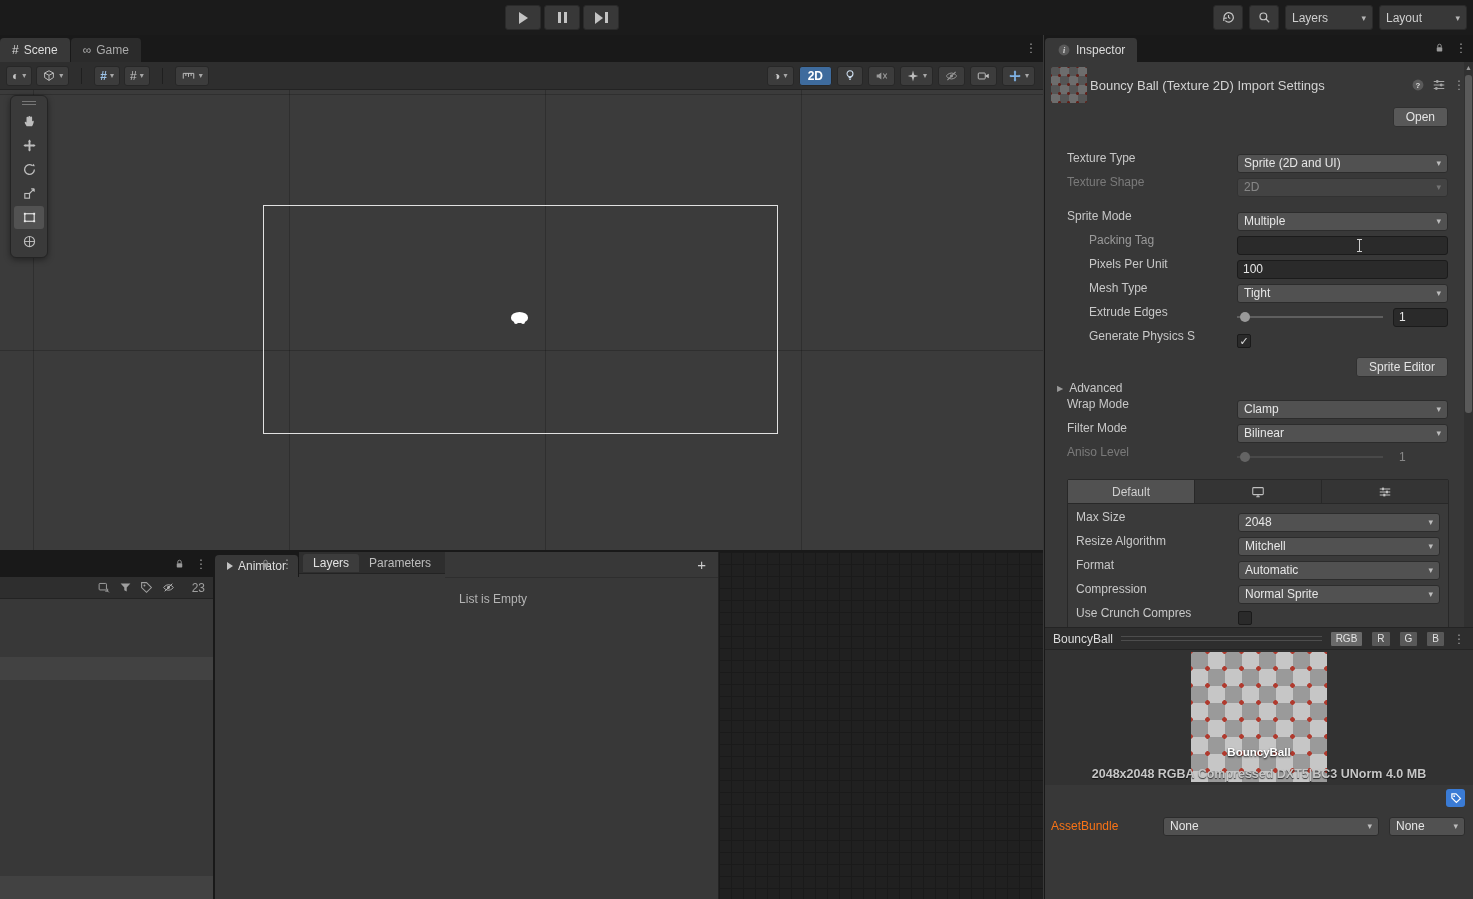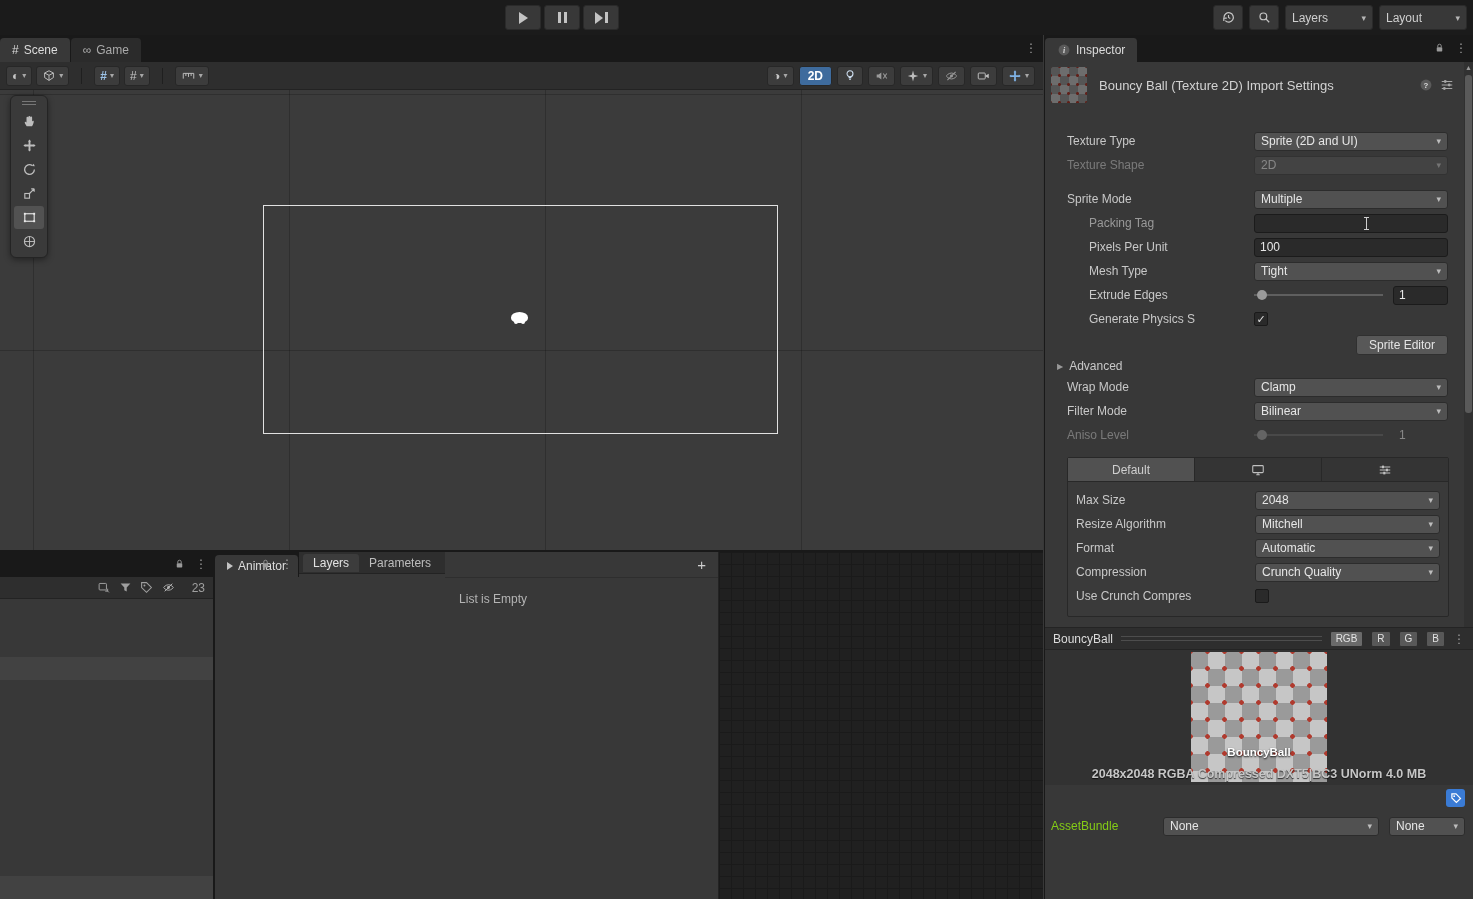--- a/index.html
+++ b/index.html
@@ -76,36 +76,36 @@
   .addrow { height:26px; border-bottom:1px solid #2e2e2e; display:flex; align-items:center; justify-content:flex-end; padding:0 12px; }
   .plus { color:#cfcfcf; font-size:15px; cursor:pointer; }
   .empty-text { margin:14px 0 17px 14px; color:#b4b4b4; }
   #anim-graph { flex:1; background-color:#202020;
     background-image: linear-gradient(#1a1a1a 1px, transparent 1px), linear-gradient(90deg,#1a1a1a 1px, transparent 1px),
                       linear-gradient(#161616 1px, transparent 1px), linear-gradient(90deg,#161616 1px, transparent 1px);
     background-size:12px 12px,12px 12px,120px 120px,120px 120px; }
 
   
   #insp-scroll { position:absolute; left:0; top:27px; right:0; bottom:214px; overflow:hidden; }
-  .insp-header { display:flex; align-items:center; gap:12px; padding:5px 0 2px 6px; }
+  .insp-header { display:flex; align-items:center; gap:3px; padding:5px 8px 2px 6px; }
   .thumb { width:36px; height:36px; border-radius:2px; filter:brightness(.55);
     background-color:#9a9a9a;
     background-image: radial-gradient(circle,#b03a2e 1.2px, transparent 1.7px),
       linear-gradient(45deg,#c6c6c6 25%,transparent 25%,transparent 75%,#c6c6c6 75%),
       linear-gradient(45deg,#c6c6c6 25%,transparent 25%,transparent 75%,#c6c6c6 75%);
     background-size:9px 9px,18px 18px,18px 18px; background-position:4px 4px,0 0,9px 9px; }
   .insp-title { flex:1; font-size:13px; color:#d2d2d2; white-space:nowrap; overflow:hidden; }
   .hicons { display:flex; gap:7px; align-items:center; color:#a5a5a5; }
   .open-row { display:flex; justify-content:flex-end; padding:2px 25px 0 0; }
   .ubtn { background:#585858; border:1px solid #303030; border-radius:3px; color:#e4e4e4; padding:2px 12px; cursor:pointer; font-size:12px; }
-  .irow { height:24px; display:flex; align-items:center; padding:0 25px 0 22px;gap:39px; }
+  .irow { height:24px; display:flex; padding:0 25px 0 22px; }
   .irow .lbl { width:148px; flex:none; white-space:nowrap; overflow:hidden; color:#c8c8c8; }
   .irow.indent .lbl { padding-left:22px; }
   .irow.disabled { opacity:.45; }
-  .ctl { flex:1; display:flex; align-items:center; min-width:0; }
+  .ctl { flex:1; display:flex; align-items:center; min-width:0;margin-left:22px; }
   .dd { flex:1; height:19px; background:#515151; border:1px solid #2c2c2c; border-radius:3px; display:flex;
         align-items:center; padding:0 6px; color:#e6e6e6; cursor:pointer; position:relative; min-width:0; }
   .dd .ddv { flex:1; white-space:nowrap; overflow:hidden; }
   .dd .caret { font-size:9px; color:#bdbdbd; }
   .tf { flex:1; height:19px; background:#2a2a2a; border:1px solid #1b1b1b; border-radius:3px; display:flex; align-items:center; padding:0 5px; color:#e6e6e6; position:relative; }
   .ibeam { position:absolute; left:58%; top:2px; width:1px; height:13px; background:#cfcfcf; }
   .ibeam::before,.ibeam::after { content:""; position:absolute; left:-2px; width:5px; height:1px; background:#cfcfcf; }
   .ibeam::after { bottom:0; }
   .slider { flex:1; position:relative; height:2px; background:#5f5f5f; margin-right:10px; cursor:pointer; }
   .knob { position:absolute; top:-4px; width:10px; height:10px; border-radius:50%; background:#9a9a9a; }
@@ -145,21 +145,21 @@
       linear-gradient(45deg,#c6c6c6 25%,transparent 25%,transparent 75%,#c6c6c6 75%),
       linear-gradient(45deg,#c6c6c6 25%,transparent 25%,transparent 75%,#c6c6c6 75%);
     background-size:17px 17px,34px 34px,34px 34px; background-position:8px 8px,0 0,17px 17px; }
   .spritelabel { position:absolute; left:0; right:0; top:96px; text-align:center; color:#fff; font-weight:bold;
                  font-size:11.5px; text-shadow:0 1px 2px #000; }
   .previnfo { position:absolute; left:0; right:0; bottom:4px; text-align:center; font-weight:bold; font-size:12.5px;
               color:#c6c6c6; text-shadow:0 1px 1px rgba(0,0,0,.7); }
   .tagrow { height:26px; display:flex; align-items:center; justify-content:flex-end; padding-right:8px; }
   .tagbtn { width:19px; height:18px; background:#3a7bd5; border-radius:3px; display:flex; align-items:center; justify-content:center; cursor:pointer; }
   .abrow { height:30px; display:flex; align-items:center; padding:0 8px 0 6px; gap:10px; }
-  .abrow .lbl2 { width:102px; color:#84cc16; }
+  .abrow .lbl2 { width:102px; color:#f97316; }
   .abdd2 { flex:none; width:76px; }
   .kebab { cursor:pointer; color:#9f9f9f; }
   .lockw { display:flex; cursor:pointer; }
 </style>
 </head>
 <body>
 
 <div id="root">
 
   <div id="top-bar">
@@ -460,20 +460,23 @@
           <svg width="14" height="14" viewBox="0 0 16 16">
               <path d="M2 4h12 M2 8h12 M2 12h12" stroke="#a5a5a5" stroke-width="1.2"></path>
               <circle cx="6" cy="4" r="1.6" fill="#a5a5a5"></circle>
               <circle cx="10.5" cy="8" r="1.6" fill="#a5a5a5"></circle>
               <circle cx="5" cy="12" r="1.6" fill="#a5a5a5"></circle>
             </svg>
           <span class="kebab">⋮</span>
         </div>
       </div>
 
+      <div class="open-row">
+        <button class="ubtn">Open</button>
+      </div>
 
       <div style="height:24px"></div>
 
       <div class="irow">
         <span class="lbl">Texture Type</span>
         <div class="ctl">
             <div class="dd">
           <span class="ddv">Sprite (2D and UI)</span>
           <span class="caret">▾</span>
         </div>
@@ -636,21 +639,21 @@
               <div class="dd">
             <span class="ddv">Automatic</span>
             <span class="caret">▾</span>
           </div>
             </div>
         </div>
         <div class="irow">
           <span class="lbl">Compression</span>
           <div class="ctl">
               <div class="dd">
-            <span class="ddv">Crunch Quality</span>
+            <span class="ddv">Normal Sprite</span>
             <span class="caret">▾</span>
           </div>
             </div>
         </div>
         <div class="irow">
           <span class="lbl">Use Crunch Compres</span>
           <div class="ctl">
               <span class="cb"></span>
             </div>
         </div>

